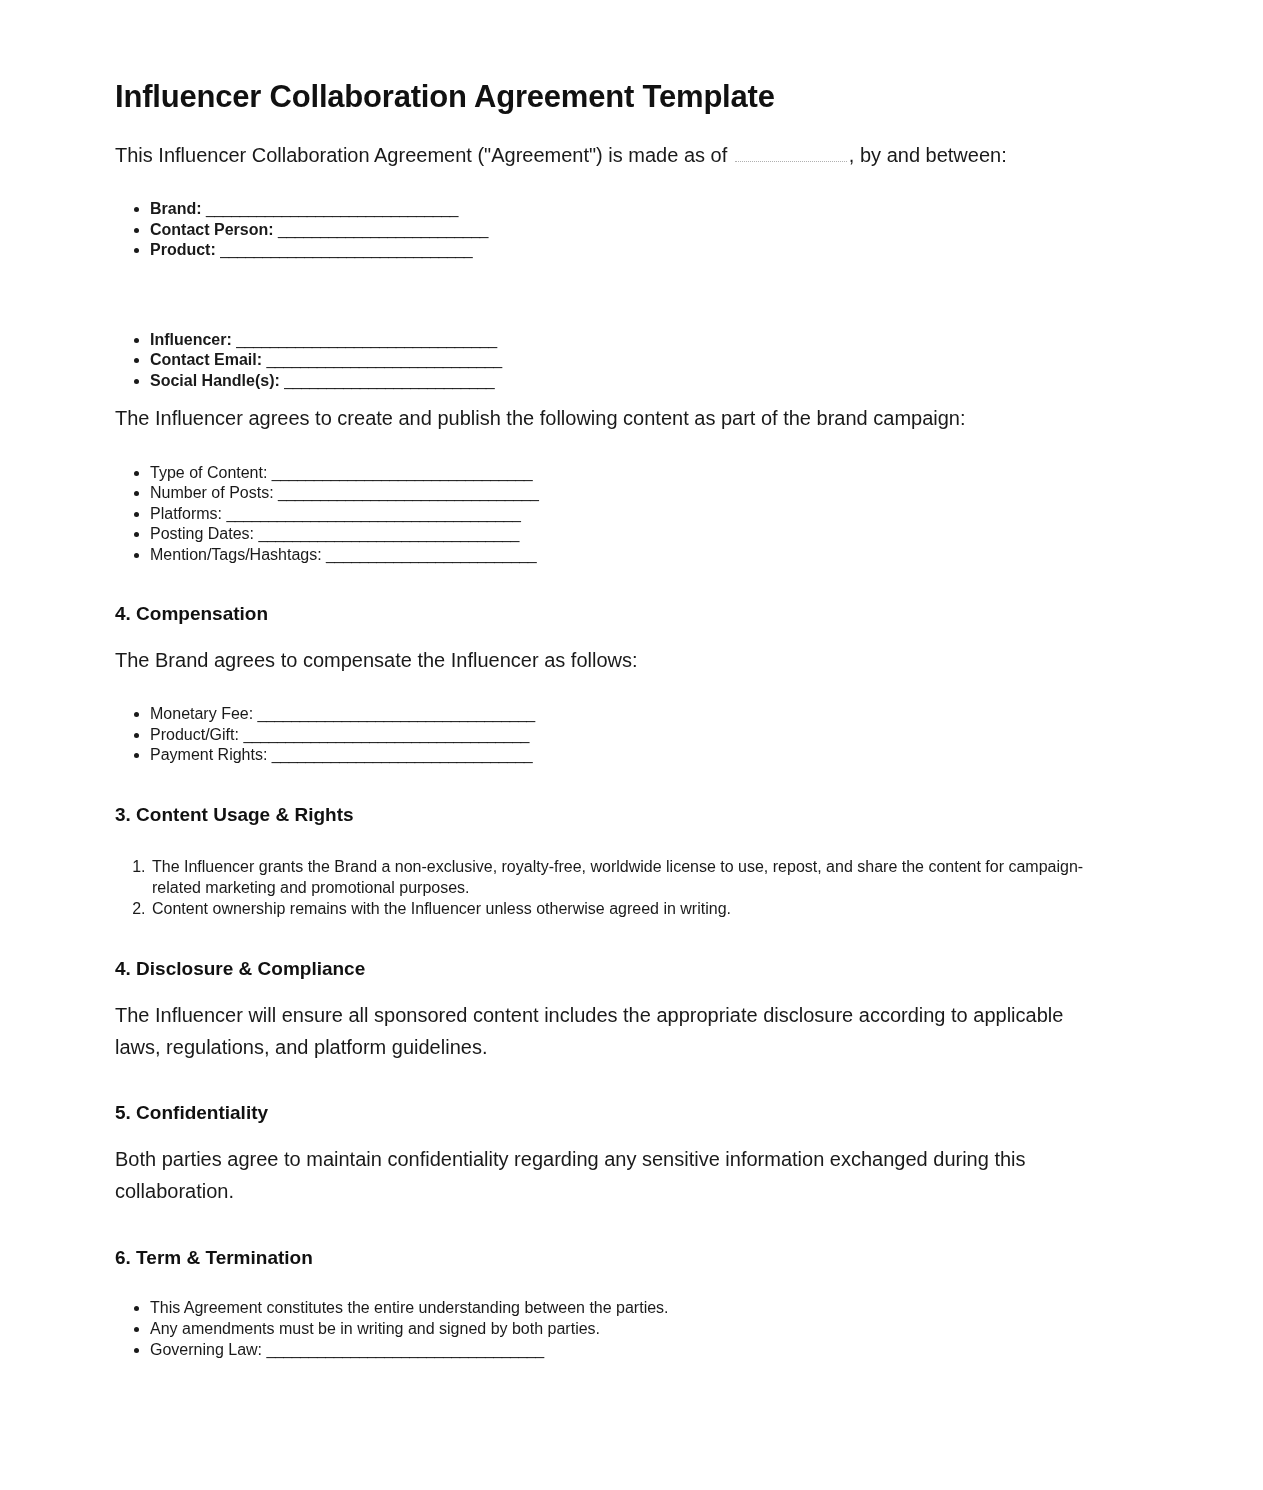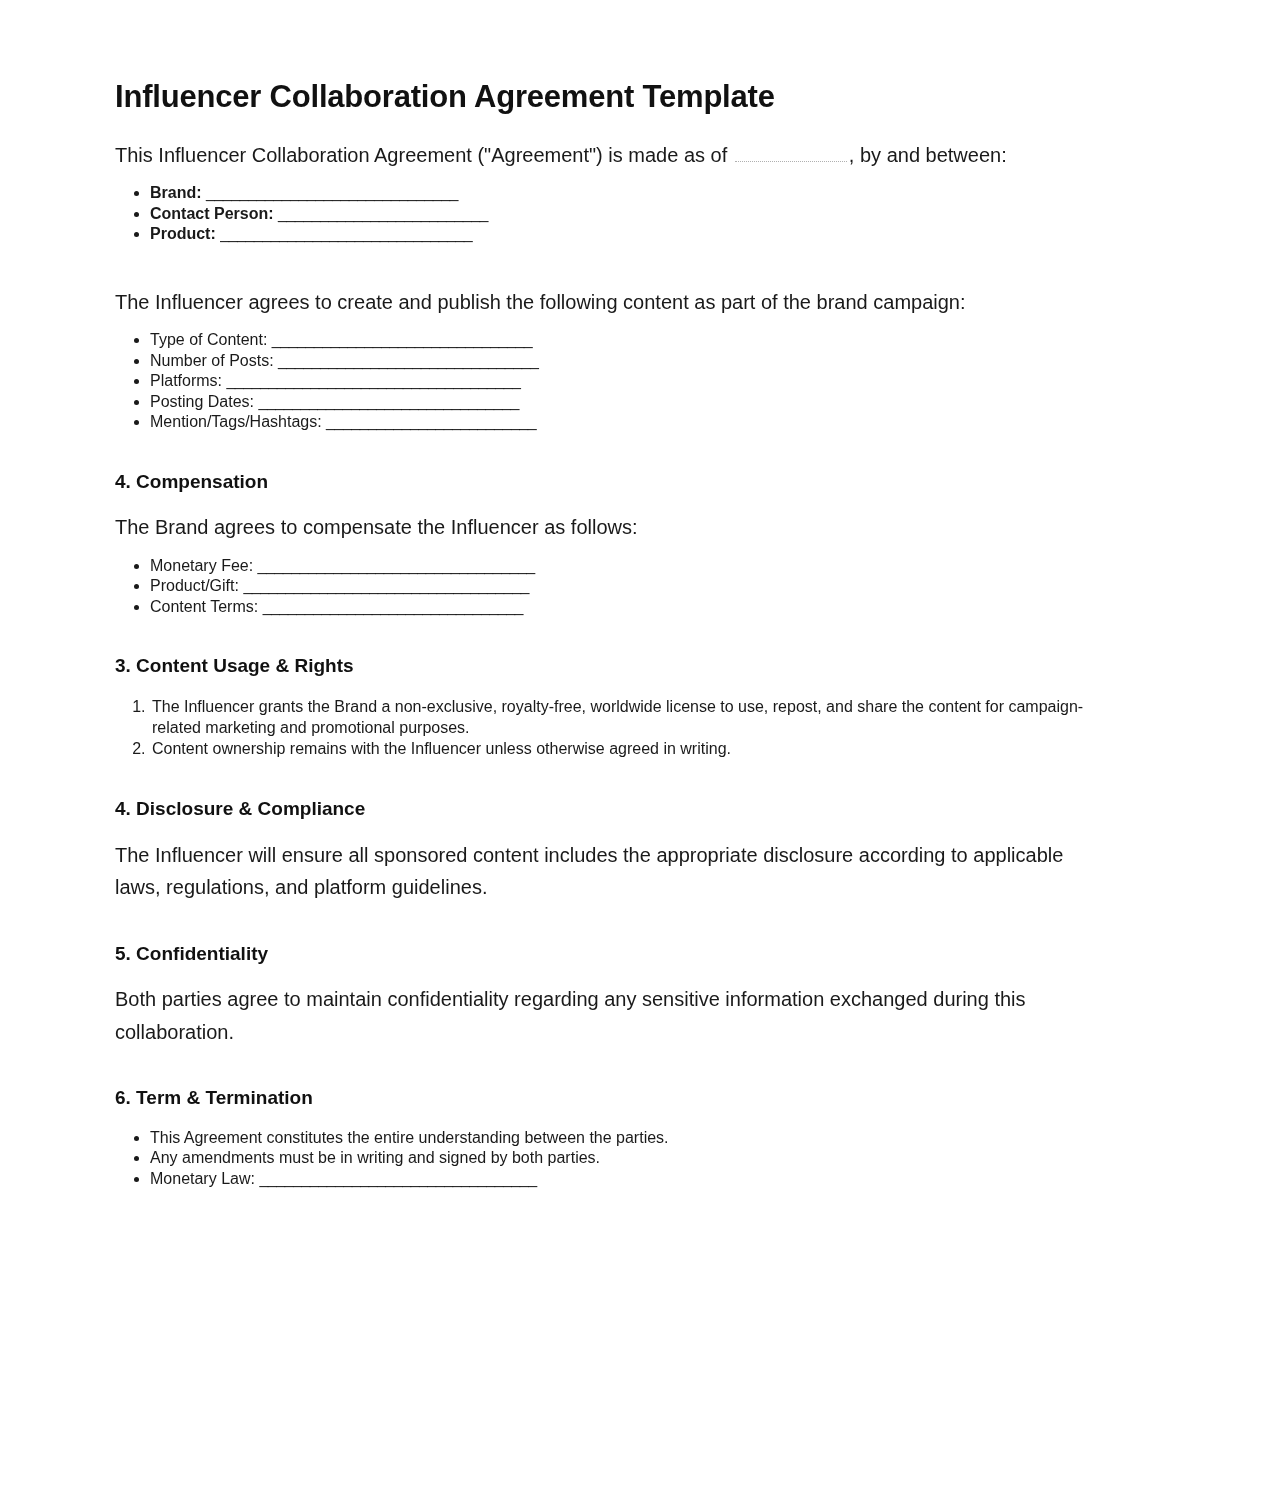--- a/index.html
+++ b/index.html
@@ -41,21 +41,21 @@
   }
   .blank-dotted {
     display: inline-block;
     width: 112px;
     border-bottom: 1px dotted #b0b0b0;
     height: 15px;
     vertical-align: baseline;
     margin: 0 2px;
   }
   ul.doc-list, ol.doc-list {
-    margin: 12px 0 12px 0;
+    margin: 28px 0 12px 0;
     padding-left: 35px;
   }
   ul.doc-list { list-style: disc; }
   ol.doc-list { list-style: decimal; }
   ul.doc-list > li, ol.doc-list > li {
     font-size: 16px;
     line-height: 1.22;
     margin: 0 0 1px 0;
     color: #1a1a1a;
   }
@@ -115,20 +115,34 @@
       <span class="fill">_________________________</span>
     </li>
     <li class="party-item">
       <span>Product:</span>
       <span class="fill">______________________________</span>
     </li>
   </ul>
 
   <div class="block-gap"></div>
 
+  <ul class="doc-list">
+    <li class="party-item">
+      <span>Influencer:</span>
+      <span class="fill">_______________________________</span>
+    </li>
+    <li class="party-item">
+      <span>Contact Email:</span>
+      <span class="fill">____________________________</span>
+    </li>
+    <li class="party-item">
+      <span>Social Handle(s):</span>
+      <span class="fill">_________________________</span>
+    </li>
+  </ul>
 
   <p class="para sec-body">The Influencer agrees to create and publish the following content as part of the brand campaign:</p>
   <ul class="doc-list list-tight">
     <li>
       <span>Type of Content:</span>
       <span class="fill">_______________________________</span>
     </li>
     <li>
       <span>Number of Posts:</span>
       <span class="fill">_______________________________</span>
@@ -152,21 +166,21 @@
   <ul class="doc-list list-tight">
     <li>
       <span>Monetary Fee:</span>
       <span class="fill">_________________________________</span>
     </li>
     <li>
       <span>Product/Gift:</span>
       <span class="fill">__________________________________</span>
     </li>
     <li>
-      <span>Content Terms:</span>
+      <span>Payment Rights:</span>
       <span class="fill">_______________________________</span>
     </li>
   </ul>
 
   <h2 class="section-title">3. Content Usage &amp; Rights</h2>
   <ol class="doc-list">
     <li>The Influencer grants the Brand a non-exclusive, royalty-free, worldwide license to use, repost, and share the content for campaign-related marketing and promotional purposes.</li>
     <li>Content ownership remains with the Influencer unless otherwise agreed in writing.</li>
   </ol>
 
@@ -175,18 +189,18 @@
 
   <h2 class="section-title">5. Confidentiality</h2>
   <p class="para sec-body">Both parties agree to maintain confidentiality regarding any sensitive information exchanged during this collaboration.</p>
 
   <h2 class="section-title">6. Term &amp; Termination</h2>
 
   <ul class="doc-list list-tight">
     <li>This Agreement constitutes the entire understanding between the parties.</li>
     <li>Any amendments must be in writing and signed by both parties.</li>
     <li>
-      <span>Monetary Law:</span>
+      <span>Governing Law:</span>
       <span class="fill">_________________________________</span>
     </li>
   </ul>
 
 </div>
 
 </body></html>

